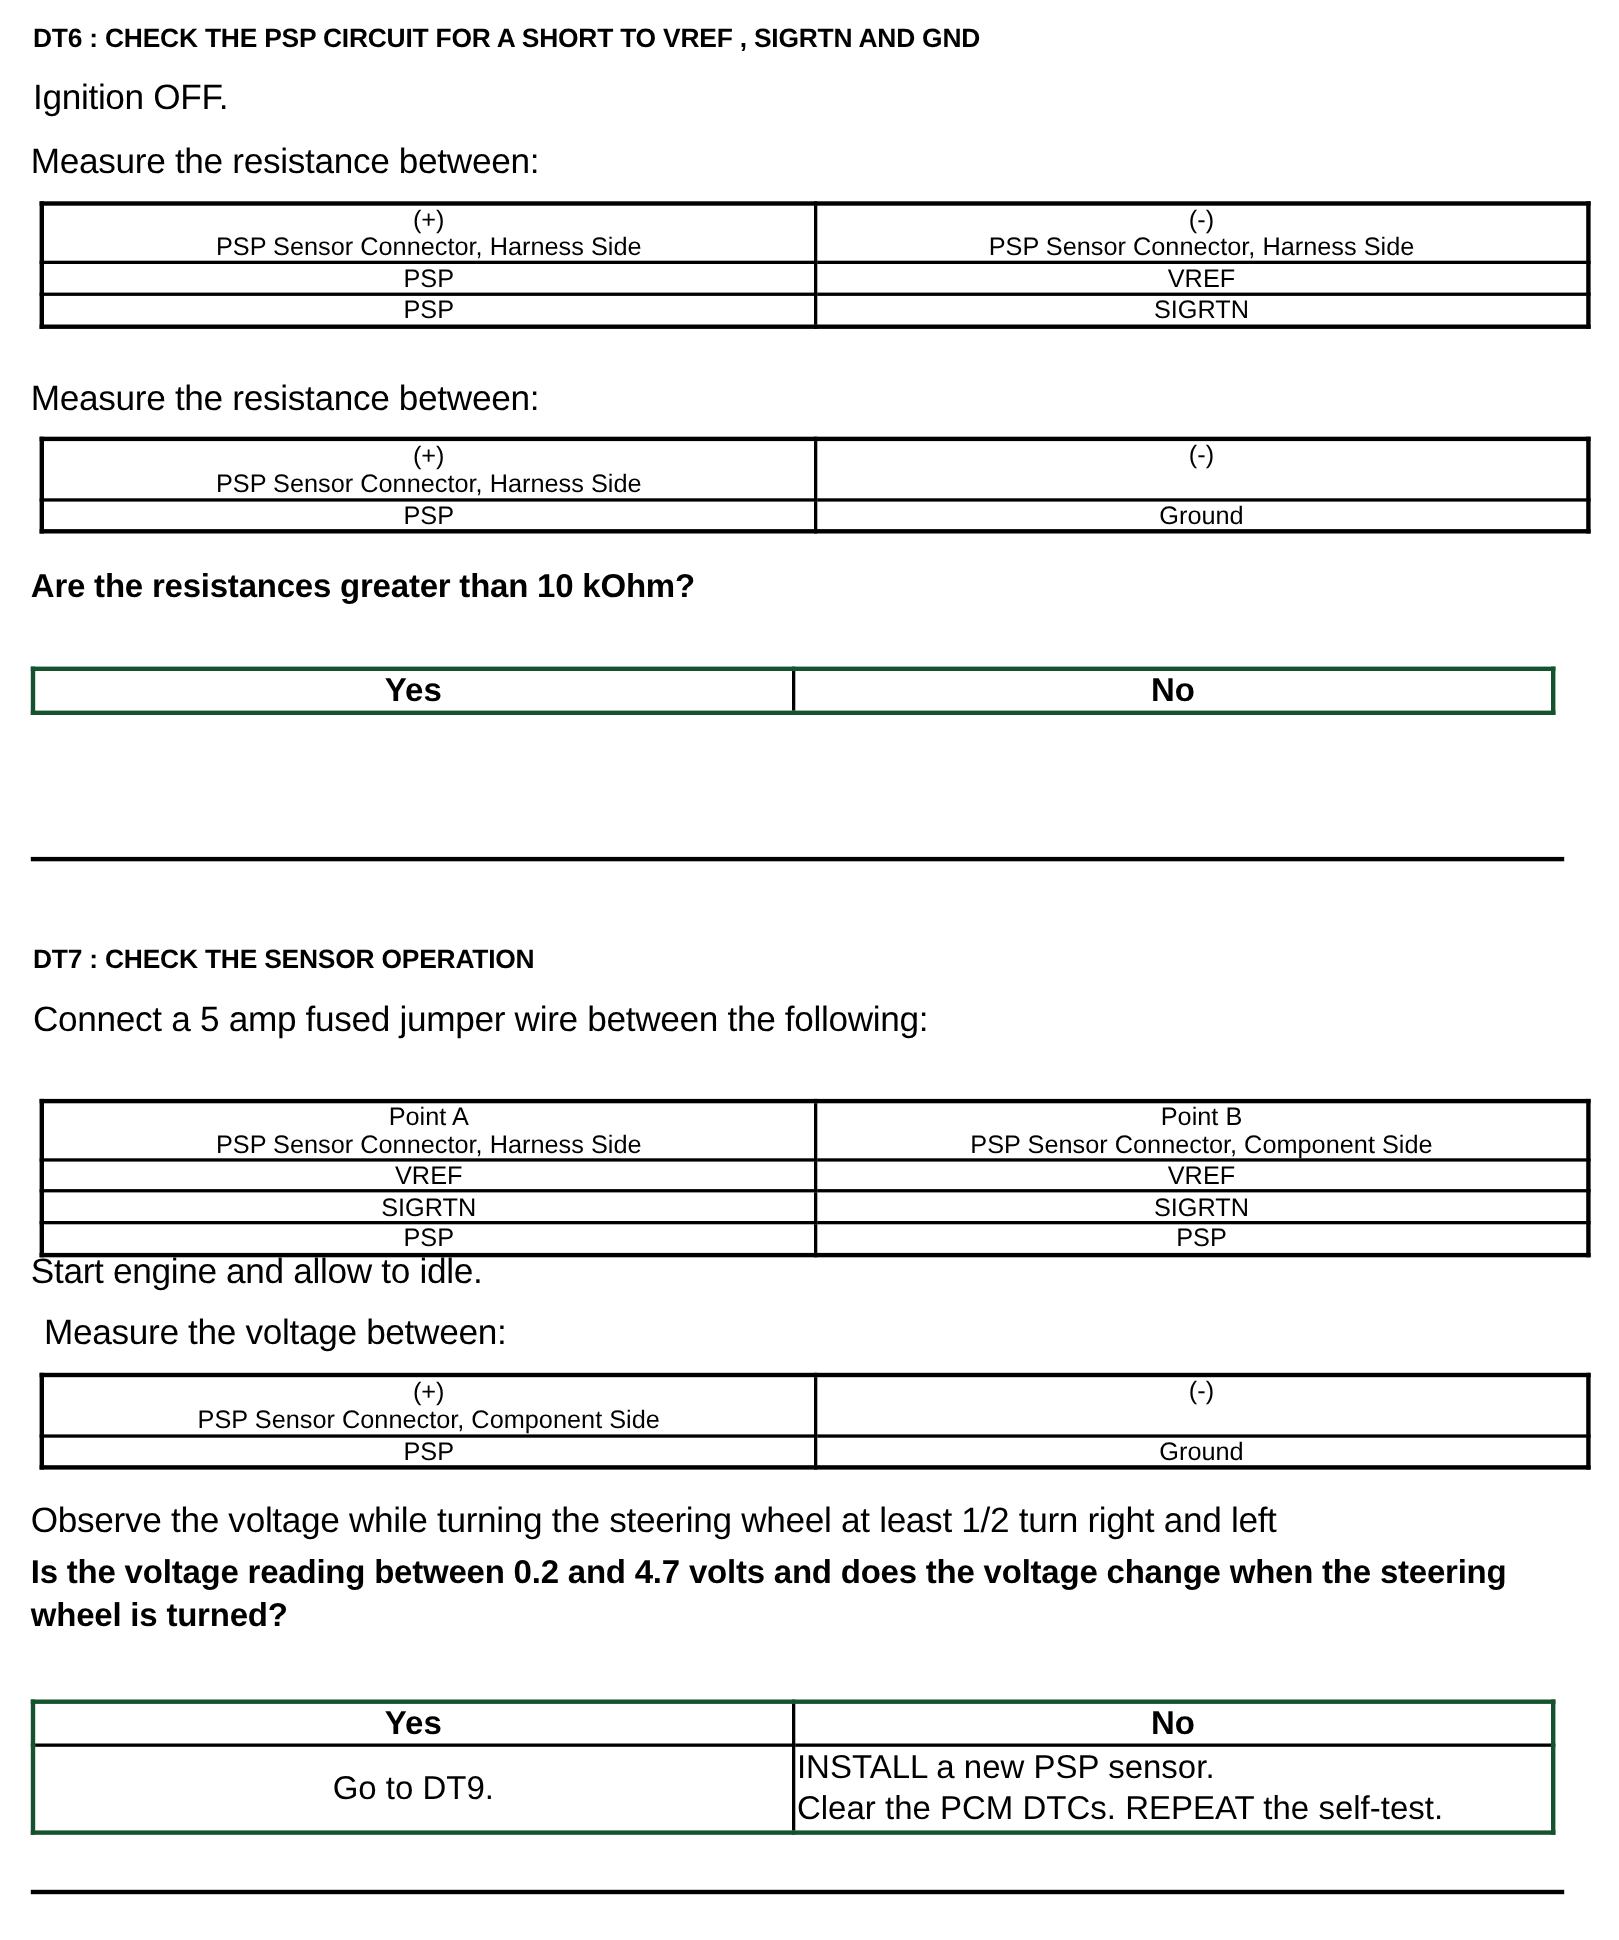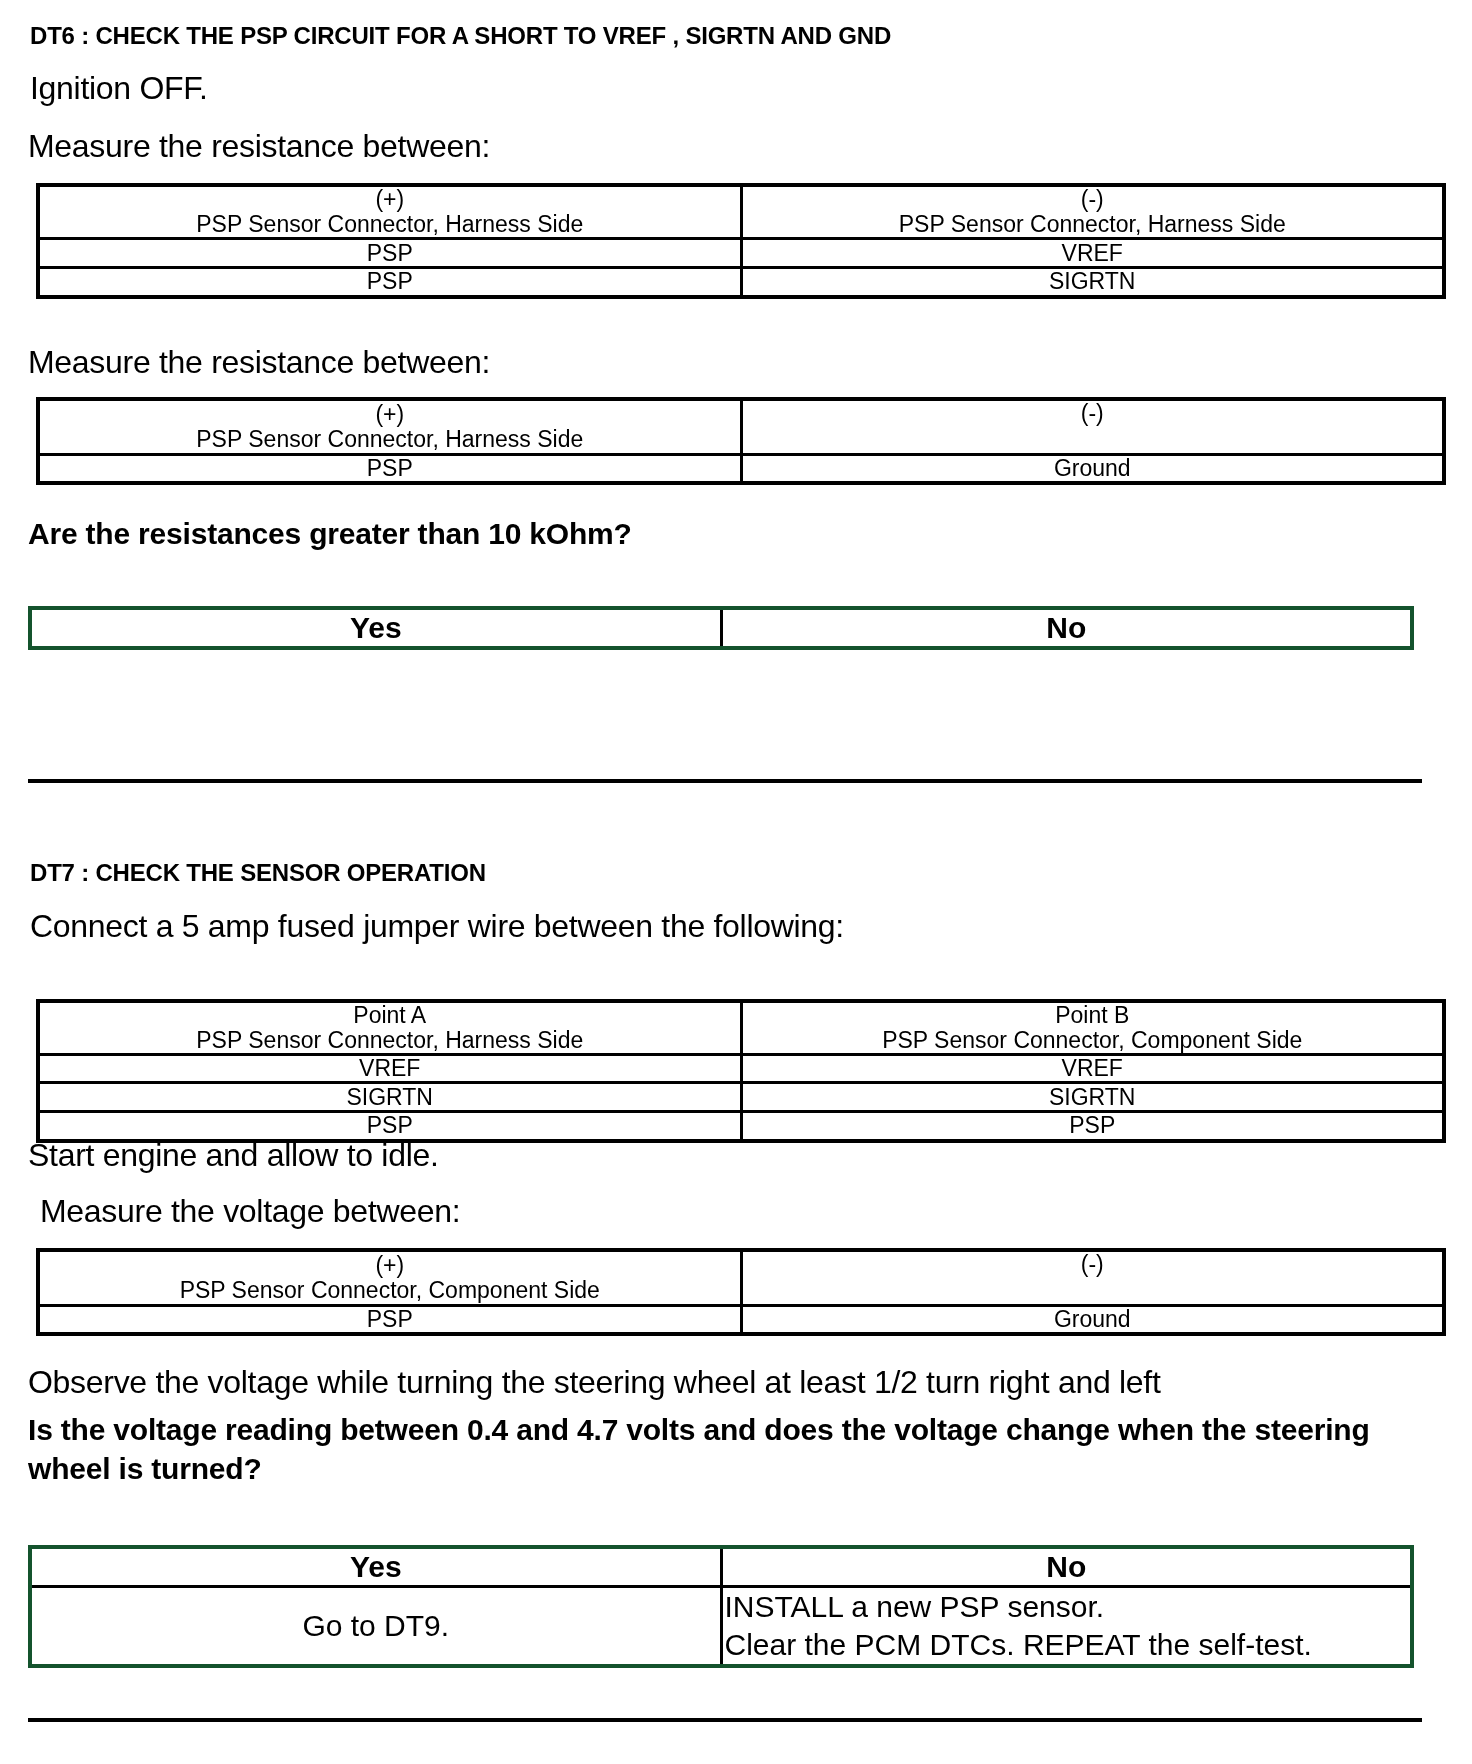--- a/index.html
+++ b/index.html
@@ -152,21 +152,21 @@
     </td>
   </tr>
   <tr style="height:28px;">
     <td>PSP</td>
     <td>Ground</td>
   </tr>
 </tbody>
   </table>
 
 <div class="abs para" style="left:28px; top:1364px;">Observe the voltage while turning the steering wheel at least 1/2 turn right and left</div>
-<div class="abs question" style="left:28px; top:1410px; width:1420px;">Is the voltage reading between 0.4 and 4.7 volts and does the voltage change when the steering wheel is turned?</div>
+<div class="abs question" style="left:28px; top:1410px; width:1420px;">Is the voltage reading between 0.2 and 4.7 volts and does the voltage change when the steering wheel is turned?</div>
 
 <table class="yn" style="left:28px; top:1545px; width:1386px;">
   <colgroup>
       <col style="width:50%">
       <col style="width:50%">
     </colgroup>
   <tbody>
       <tr>
     <td class="hdr">Yes</td>
     <td class="hdr">No</td>

